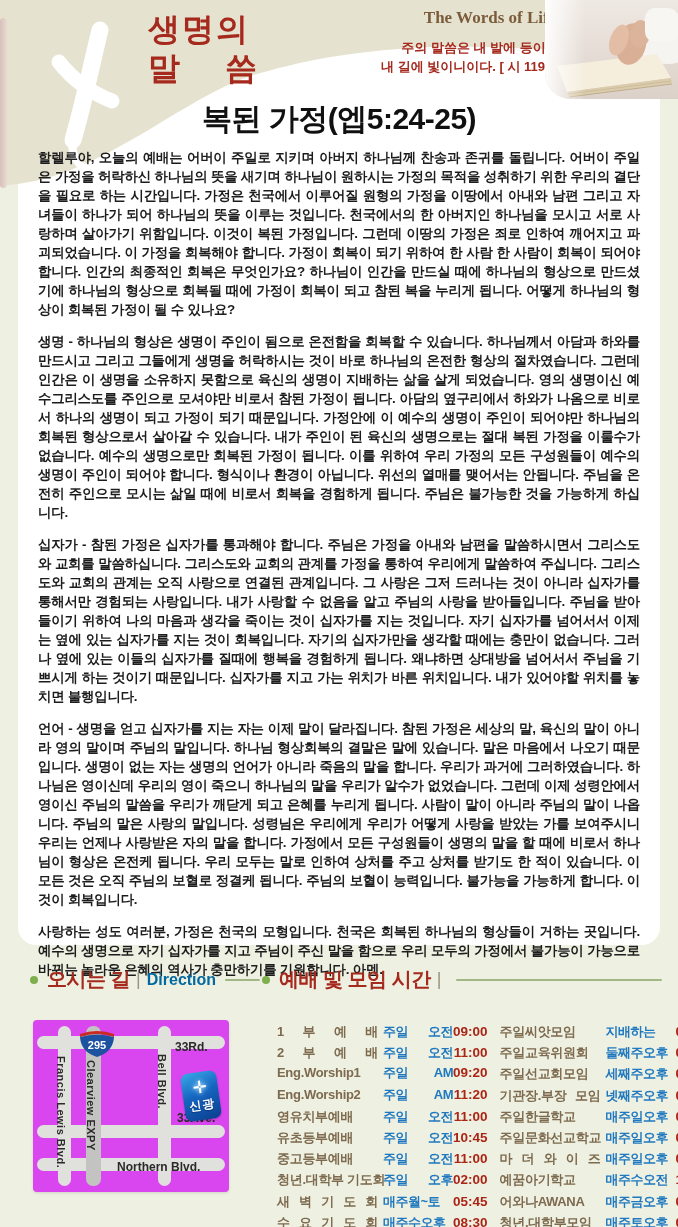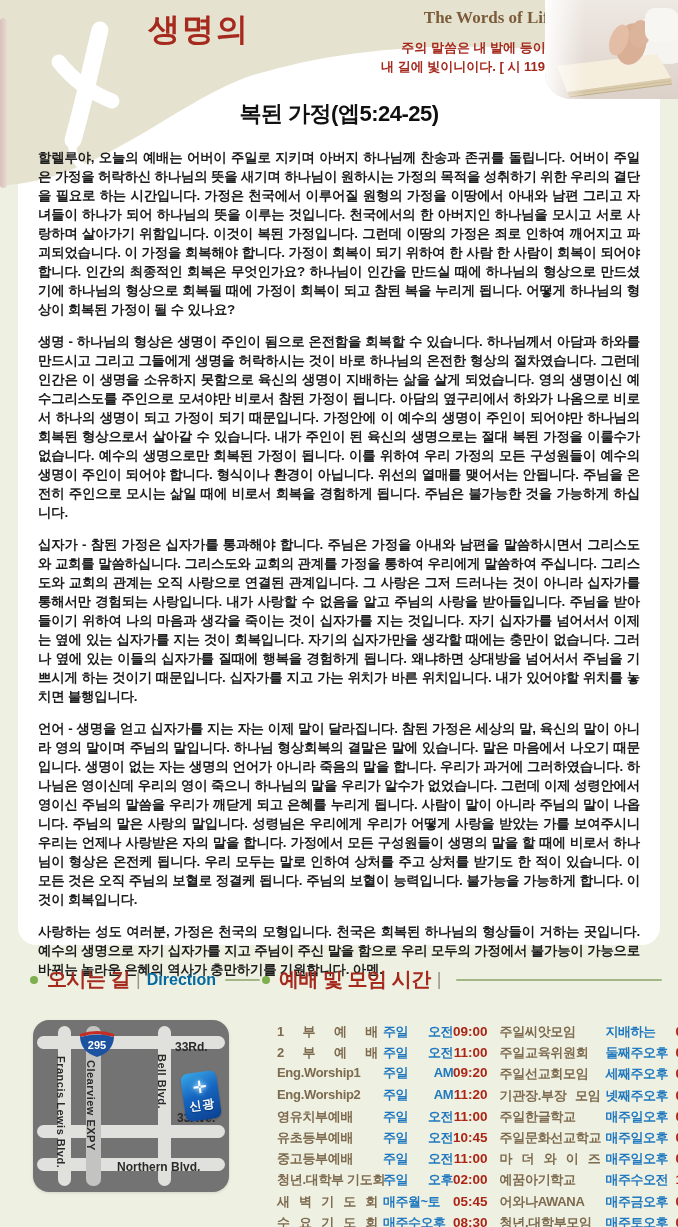--- a/index.html
+++ b/index.html
@@ -22,38 +22,38 @@
   .logo-ko .l2 { letter-spacing:18px; }
   .eng-title { position:absolute; left:380px; top:8px; width:220px; text-align:center;
     font-family:"Liberation Serif", serif; font-weight:700; font-size:17px; color:#7b5c3a; }
   .verse { position:absolute; left:340px; top:38px; width:280px; text-align:center;
     color:#a5291d; font-size:13px; font-weight:700; line-height:19px; }
   
   .photo { position:absolute; left:545px; top:0; width:133px; height:99px;
     border-bottom-left-radius:26px; overflow:hidden; }
   
   .sermon-title { position:absolute; left:18px; top:99px; width:642px; text-align:center;
-    font-size:22px; font-weight:700; color:#101010; letter-spacing:-0.5px; }
+    font-size:30px; font-weight:700; color:#101010; letter-spacing:-0.5px; }
   .body-text { position:absolute; left:38px; top:148px; width:602px;
     font-size:13.4px; font-weight:700; color:#1c1c1c; line-height:19px;
     text-align:justify; letter-spacing:-0.2px; }
   .body-text p { margin-bottom:13px; }
   
   .sec-head { position:absolute; display:flex; align-items:center; }
   .sec-head .dot { width:8px; height:8px; border-radius:50%; background:#7fae4e;
     margin-right:9px; flex:0 0 auto; }
   .sec-head .ko { font-size:20px; font-weight:700; color:#a5291d; letter-spacing:-0.5px; white-space:nowrap; }
   .sec-head .sep { margin:0 6px; color:#9a937e; font-size:18px; font-weight:400; }
   .sec-head .en { font-size:16px; font-weight:700; color:#0369a1; white-space:nowrap; }
   .sec-head .line { flex:1; height:2px; background:#a4b685; margin-left:9px; border-radius:2px; }
   #dir-head { left:30px; top:966px; width:230px; }
   #wor-head { left:262px; top:966px; width:400px; }
   
   .map-card { position:absolute; left:33px; top:1020px; width:196px; height:172px;
-    background:#737373; border-radius:16px; box-shadow:0 1px 3px rgba(0,0,0,0.12); overflow:hidden; }
+    background:#d946ef; border-radius:4px; box-shadow:0 1px 3px rgba(0,0,0,0.12); overflow:hidden; }
   .road-h { position:absolute; left:4px; right:4px; height:13px; background:#e0e0dc; border-radius:7px; }
   .road-v { position:absolute; top:6px; bottom:6px; width:13px; background:#e0e0dc; border-radius:7px; }
   .road-v.dark { background:#c3c3c1; width:15px; }
   .map-lbl { position:absolute; font-weight:700; color:#2a2a2a; font-size:12px; white-space:nowrap; }
   .map-lbl.vert { writing-mode:vertical-rl; font-size:11px; letter-spacing:0.5px; }
   .i295 { position:absolute; left:44px; top:10px; width:40px; height:28px; }
   .ch-logo { position:absolute; left:150px; top:52px; width:36px; height:48px;
     transform:rotate(-8deg); border-radius:7px;
     background:linear-gradient(160deg,#3aa8e8 0%,#1565c0 45%,#0b3f8f 100%);
     box-shadow:0 1px 2px rgba(0,0,0,0.25);
@@ -84,20 +84,21 @@
       <path d="M100,30 C92,62 85,98 73,140" stroke-width="17"></path>
       <path d="M59,62 C73,80 89,92 112,101" stroke-width="15"></path>
       <path d="M73,138 C69,158 82,174 112,181" stroke-width="8"></path>
     </g>
   </svg>
 
   <div class="curl"></div>
 
   <div class="logo-ko">
     <div class="l1">생명의</div>
+    <div class="l2">말 씀</div>
   </div>
 
   <div class="eng-title">The Words of Life</div>
 
   <div class="verse">
     <div>주의 말씀은 내 발에 등이요</div>
     <div>내 길에 빛이니이다. [ 시 119:106 ]</div>
   </div>
 
   <div class="photo">

